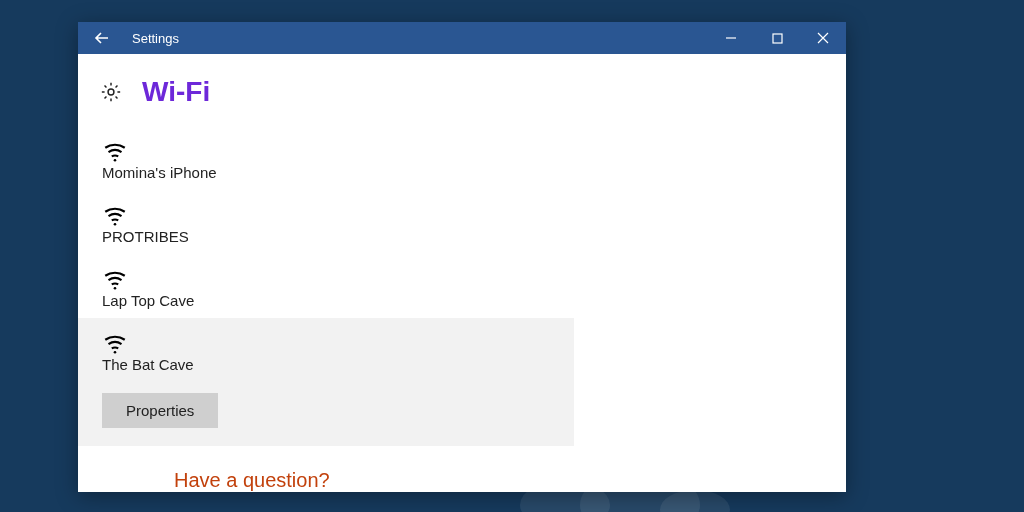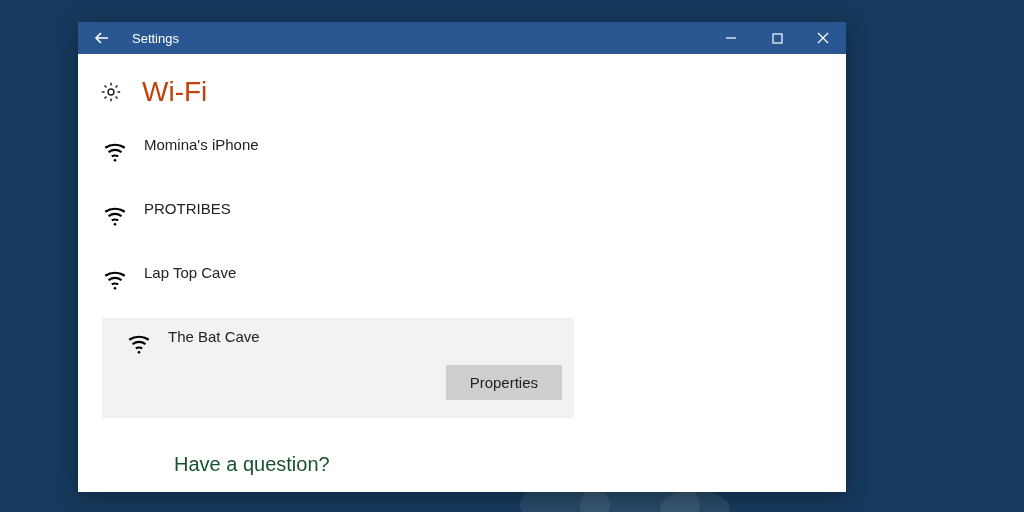--- a/index.html
+++ b/index.html
@@ -8,30 +8,30 @@
   .tb-back{width:48px;height:32px;display:flex;align-items:center;justify-content:center;cursor:pointer;}
   .tb-back svg{fill:none;stroke:#fff;stroke-width:1.6;}
   .tb-title{font-size:13px;padding-left:6px;}
   .tb-spacer{flex:1;}
   .tb-btn{width:46px;height:32px;display:flex;align-items:center;justify-content:center;cursor:pointer;}
   .tb-btn svg{fill:none;stroke:#fff;stroke-width:1.2;}
   .page{position:relative;padding:0;}
   .page-header{display:flex;align-items:center;padding:22px 0 18px 20px;}
   .gear{width:22px;height:22px;margin-right:20px;margin-left:2px;}
   .gear svg{fill:none;stroke:#222;stroke-width:1.6;}
-  .h1{font-size:28px;font-weight:400;color:#c2410c;}
+  .h1{font-size:28px;font-weight:700;color:#6d28d9;}
   .list{width:496px;}
-  .item{display:flex;align-items:flex-start;padding:10px 0 8px 24px;min-height:46px;cursor:pointer;}
-  .item.selected{background:#f2f2f2;padding-bottom:18px;margin-left:24px;}
+  .item{display:flex;align-items:flex-start;padding:10px 0 8px 24px;min-height:46px;cursor:pointer;flex-direction:column;}
+  .item.selected{background:#f2f2f2;padding-bottom:18px;}
   .wifi-icon{width:26px;height:26px;margin-right:16px;margin-top:2px;}
   .wifi-icon svg{fill:none;stroke:#000;stroke-width:2;}
   .item .name{font-size:15px;color:#222;}
   .actions{display:flex;justify-content:flex-end;gap:18px;padding:20px 12px 0 0;}
   .btn{background:#cfcfcf;border:none;padding:9px 24px;font-size:15px;color:#222;cursor:pointer;font-family:inherit;}
-  .question{position:absolute;left:96px;bottom:16px;font-size:20px;color:#14532d;}
+  .question{position:absolute;left:96px;bottom:0;font-size:20px;color:#c2410c;}
   
   .cloud{position:absolute;background:rgba(255,255,255,.08);border-radius:50%;}
 </style>
 </head>
 <body>
 
 <div class="cloud" style="left:520px;top:480px;width:90px;height:50px"></div>
 <div class="cloud" style="left:580px;top:470px;width:120px;height:70px"></div>
 <div class="cloud" style="left:660px;top:490px;width:70px;height:40px"></div>
 

